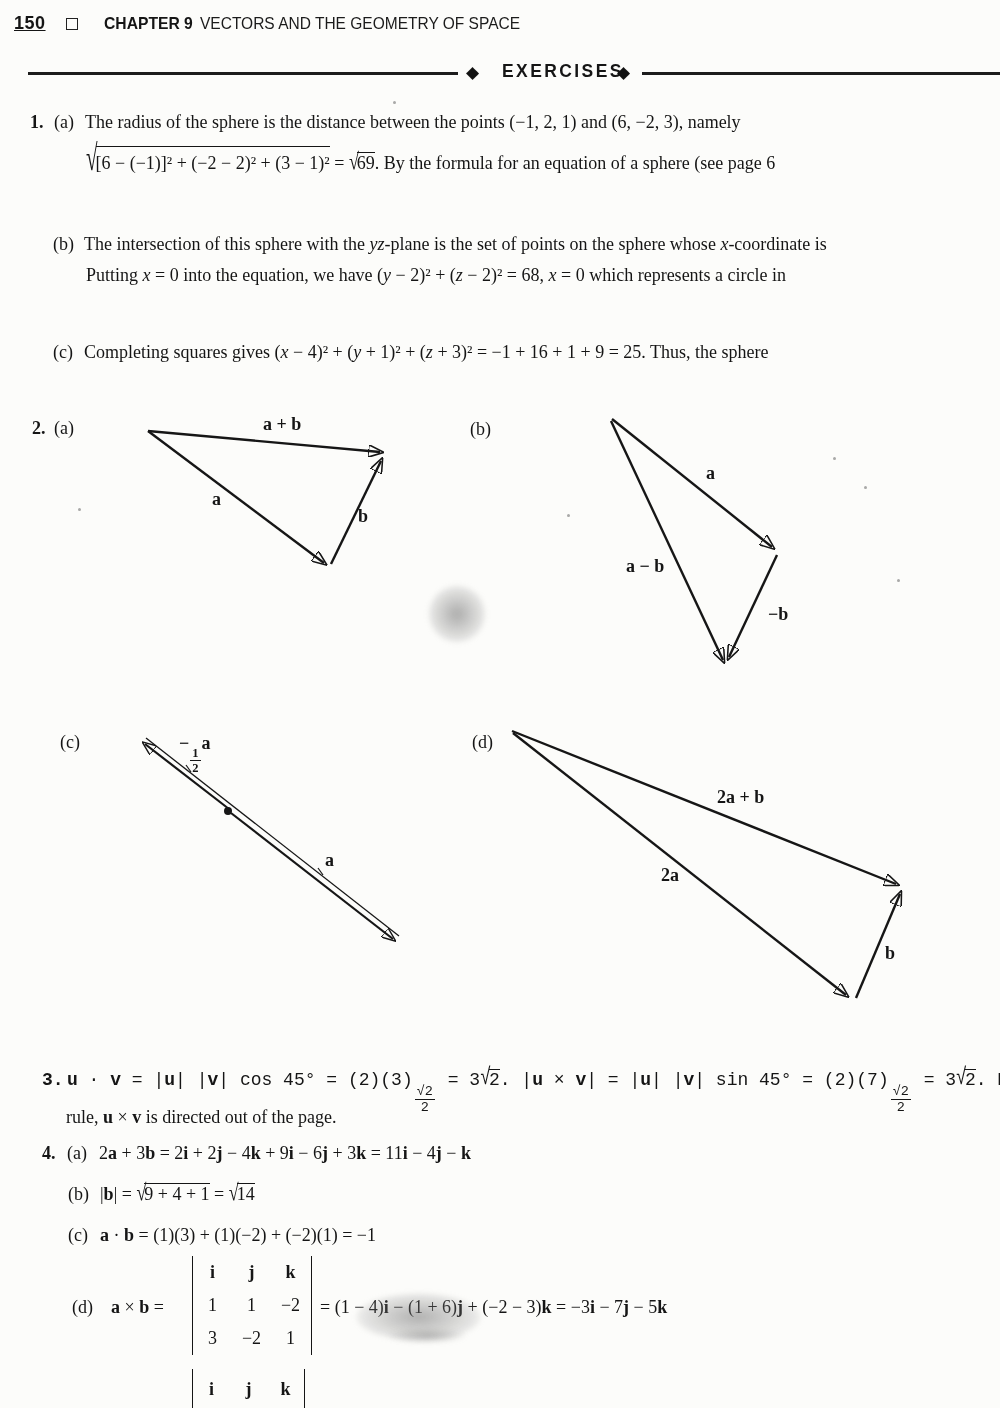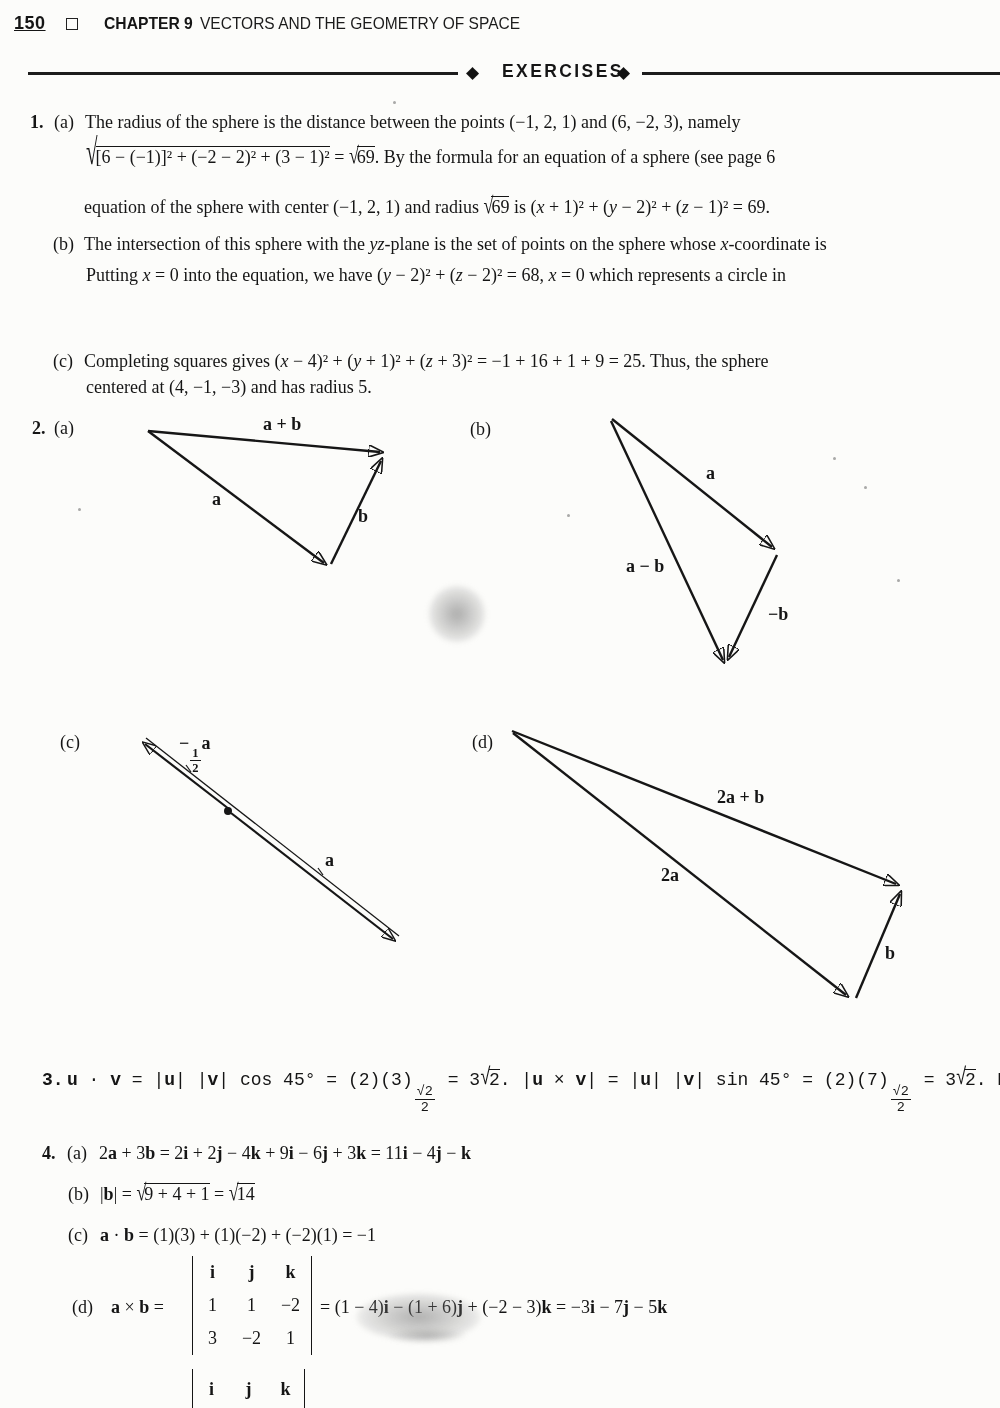--- a/index.html
+++ b/index.html
@@ -19,21 +19,21 @@
   .dline{position:absolute;top:12px;height:2.6px;background:#1c1c1c;}
   .diamond{position:absolute;top:2px;font-size:17px;color:#111;}
   .exlabel{position:absolute;left:502px;top:1px;font:700 18px "Liberation Sans",sans-serif;letter-spacing:2.5px;transform:scaleX(.97);transform-origin:left;}
   
   .line{position:absolute;white-space:nowrap;font-size:18px;line-height:1.3;}
   .pnum{font-weight:700;display:inline-block;}
   .plab{display:inline-block;}
   .b{font-weight:700;}
   .it{font-style:italic;}
   .ol{display:inline-block;border-top:1.5px solid #151515;padding-top:1px;line-height:1.05;margin-left:-1px;}
-  .olbig{display:inline-block;border-top:1.7px solid #151515;line-height:1.15;margin-left:-1px;}
+  .olbig{display:inline-block;border-top:1.7px solid #151515;padding-top:6px;line-height:1.15;margin-left:-1px;}
   .rad{display:inline-block;transform:scaleY(1.3);transform-origin:50% 78%;margin-right:-1px;}
   .radbig{display:inline-block;font-size:21px;transform:scaleY(1.75);transform-origin:50% 82%;margin-right:-1px;vertical-align:-3px;}
   .frac{display:inline-flex;flex-direction:column;align-items:center;vertical-align:-10px;font-size:13.5px;line-height:1.12;margin:0 2px;}
   .frac .fn{border-bottom:1.3px solid #151515;padding:0 2px;}
   .frac.sm{font-size:12.5px;vertical-align:-8px;margin:0 1px;}
   
   .figs{position:absolute;left:0;top:400px;}
   .figs line,.figs path{stroke:#161616;fill:none;}
   .flabel{position:absolute;white-space:nowrap;font-size:18px;font-weight:700;}
   .seclabel{position:absolute;white-space:nowrap;font-size:18px;}
@@ -62,31 +62,29 @@
     <span class="diamond" style="left:466px;">◆</span>
     <span class="exlabel">EXERCISES</span>
     <span class="diamond" style="left:617px;">◆</span>
     <span class="dline" style="left:642px;width:358px;"></span>
   </div>
 
   <div class="line" style="left:30px;top:111px;">
     <span class="pnum" style="width:24px;">1.</span><span class="plab" style="width:31px;">(a)</span><span>The radius of the sphere is the distance between the points (−1, 2, 1) and (6, −2, 3), namely</span>
   </div>
   <div class="line" style="left:86px;top:146px;"><span class="radbig">√</span><span class="olbig">[6 − (−1)]² + (−2 − 2)² + (3 − 1)²</span><span> = </span><span class="rad">√</span><span class="ol">69</span><span>. By the formula for an equation of a sphere (see page 6</span></div>
-  <div class="line" style="left:84px;top:196px;"><span>equation of the sphere with center (−1, 2, 1) and radius </span><span class="rad">√</span><span class="ol">69</span><span> is (</span><span class="it">x</span><span> + 1)² + (</span><span class="it">y</span><span> − 2)² + (</span><span class="it">z</span><span> − 1)² = 69.</span></div>
 
   <div class="line" style="left:53px;top:233px;">
     <span class="plab" style="width:31px;">(b)</span><span><span>The intersection of this sphere with the </span><span class="it">yz</span><span>-plane is the set of points on the sphere whose </span><span class="it">x</span><span>-coordinate is</span></span>
   </div>
   <div class="line" style="left:86px;top:264px;"><span>Putting </span><span class="it">x</span><span> = 0 into the equation, we have (</span><span class="it">y</span><span> − 2)² + (</span><span class="it">z</span><span> − 2)² = 68, </span><span class="it">x</span><span> = 0 which represents a circle in</span></div>
 
-  <div class="line" style="left:53px;top:350px;">
+  <div class="line" style="left:53px;top:341px;">
     <span class="plab" style="width:31px;">(c)</span><span><span>Completing squares gives (</span><span class="it">x</span><span> − 4)² + (</span><span class="it">y</span><span> + 1)² + (</span><span class="it">z</span><span> + 3)² = −1 + 16 + 1 + 9 = 25. Thus, the sphere</span></span>
   </div>
-  <div class="line" style="left:86px;top:376px;">centered at (4, −1, −3) and has radius 5.</div>
 
   <div class="line" style="left:32px;top:417px;">
     <span class="pnum" style="width:22px;">2.</span><span class="plab">(a)</span>
   </div>
   <div class="seclabel" style="left:470px;top:419px;">(b)</div>
   <div class="seclabel" style="left:60px;top:732px;">(c)</div>
   <div class="seclabel" style="left:472px;top:732px;">(d)</div>
 
   <svg class="figs" width="1000" height="640" viewBox="0 0 1000 640">
     <defs>
@@ -135,20 +133,21 @@
 
   <div class="line" style="left:42px;top:1069px;font-family:Liberation Mono, monospace;">
     <span class="pnum" style="width:25px;">3.</span><span><span class="b">u</span><span> · </span><span class="b">v</span><span> = |</span><span class="b">u</span><span>| |</span><span class="b">v</span><span>| cos 45° = (2)(3)</span><span class="frac">
           <span class="fn">√2</span>
           <span class="fd">2</span>
         </span><span> = 3</span><span class="rad">√</span><span class="ol">2</span><span>. |</span><span class="b">u</span><span> × </span><span class="b">v</span><span>| = |</span><span class="b">u</span><span>| |</span><span class="b">v</span><span>| sin 45° = (2)(7)</span><span class="frac">
           <span class="fn">√2</span>
           <span class="fd">2</span>
         </span><span> = 3</span><span class="rad">√</span><span class="ol">2</span><span>. By the rig</span></span>
   </div>
+  <div class="line" style="left:66px;top:1106px;"><span>rule, </span><span class="b">u</span><span> × </span><span class="b">v</span><span> is directed out of the page.</span></div>
 
   <div class="line" style="left:42px;top:1142px;font-family:Liberation Serif, serif;">
     <span class="pnum" style="width:25px;">4.</span><span class="plab" style="width:32px;">(a)</span><span><span>2</span><span class="b">a</span><span> + 3</span><span class="b">b</span><span> = 2</span><span class="b">i</span><span> + 2</span><span class="b">j</span><span> − 4</span><span class="b">k</span><span> + 9</span><span class="b">i</span><span> − 6</span><span class="b">j</span><span> + 3</span><span class="b">k</span><span> = 11</span><span class="b">i</span><span> − 4</span><span class="b">j</span><span> − </span><span class="b">k</span></span>
   </div>
   <div class="line" style="left:68px;top:1183px;">
     <span class="plab" style="width:32px;">(b)</span><span><span>|</span><span class="b">b</span><span>| = </span><span class="rad">√</span><span class="ol">9 + 4 + 1</span><span> = </span><span class="rad">√</span><span class="ol">14</span></span>
   </div>
   <div class="line" style="left:68px;top:1224px;">
     <span class="plab" style="width:32px;">(c)</span><span><span class="b">a</span><span> · </span><span class="b">b</span><span> = (1)(3) + (1)(−2) + (−2)(1) = −1</span></span>
   </div>

